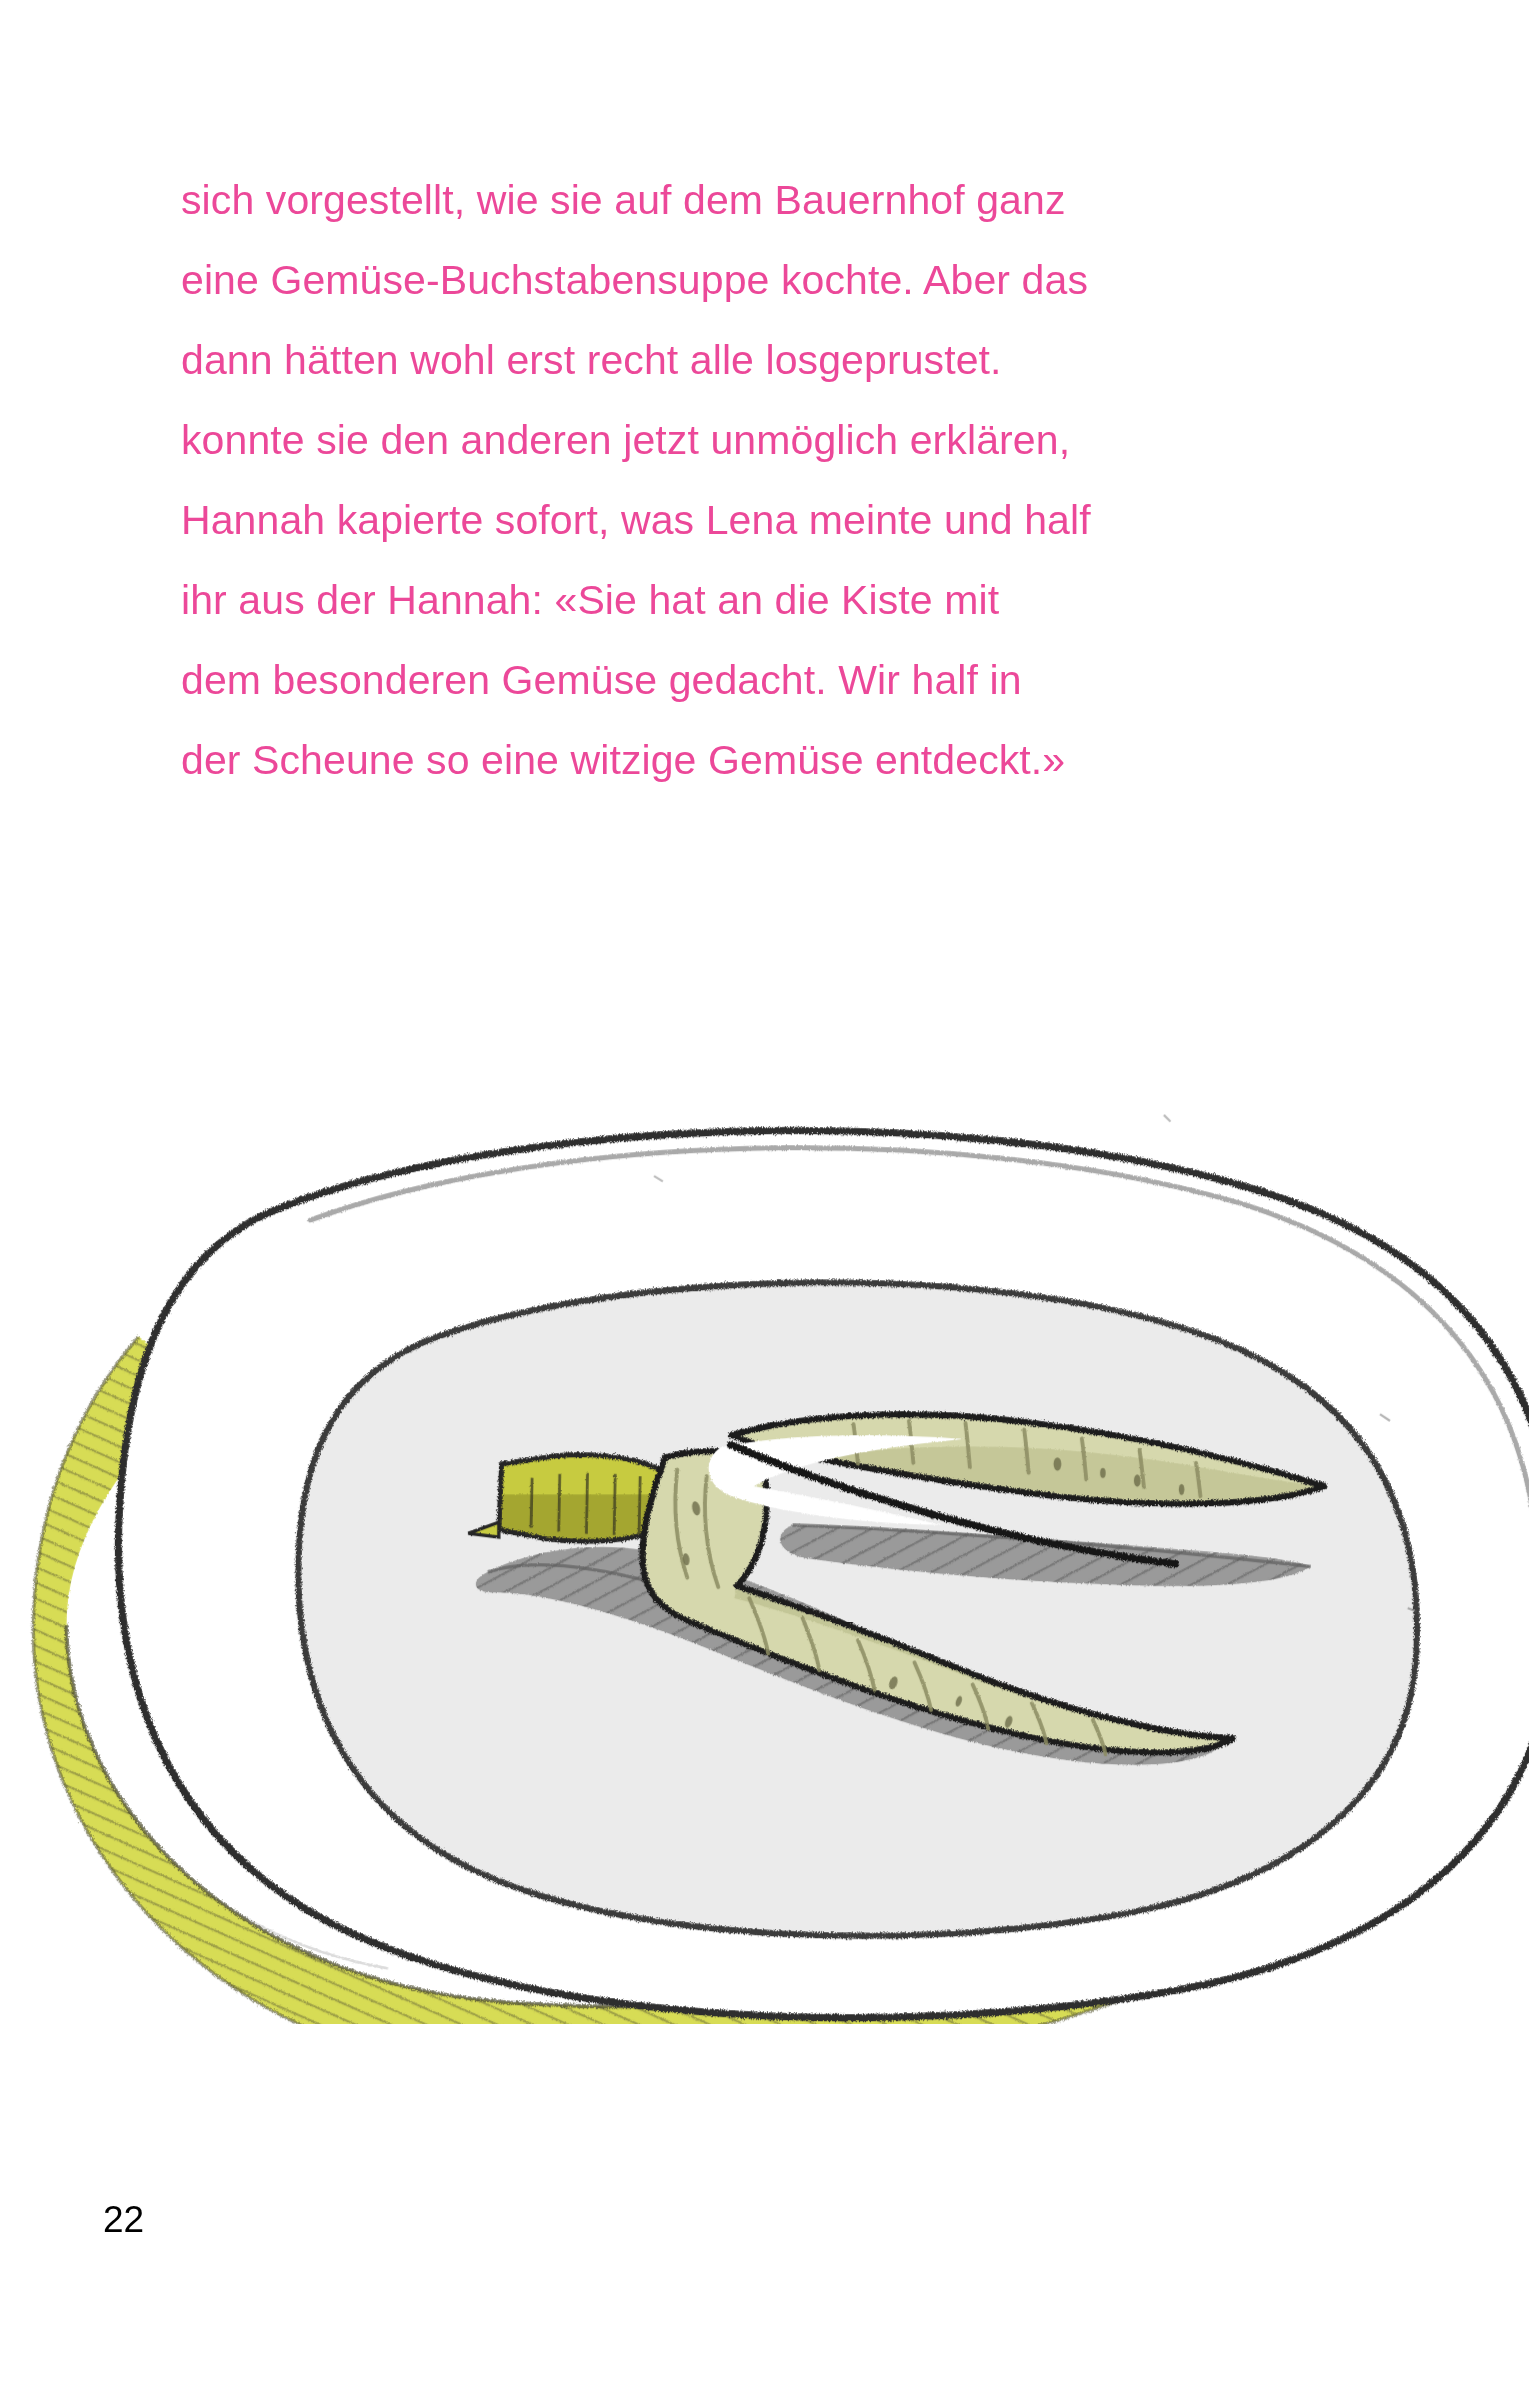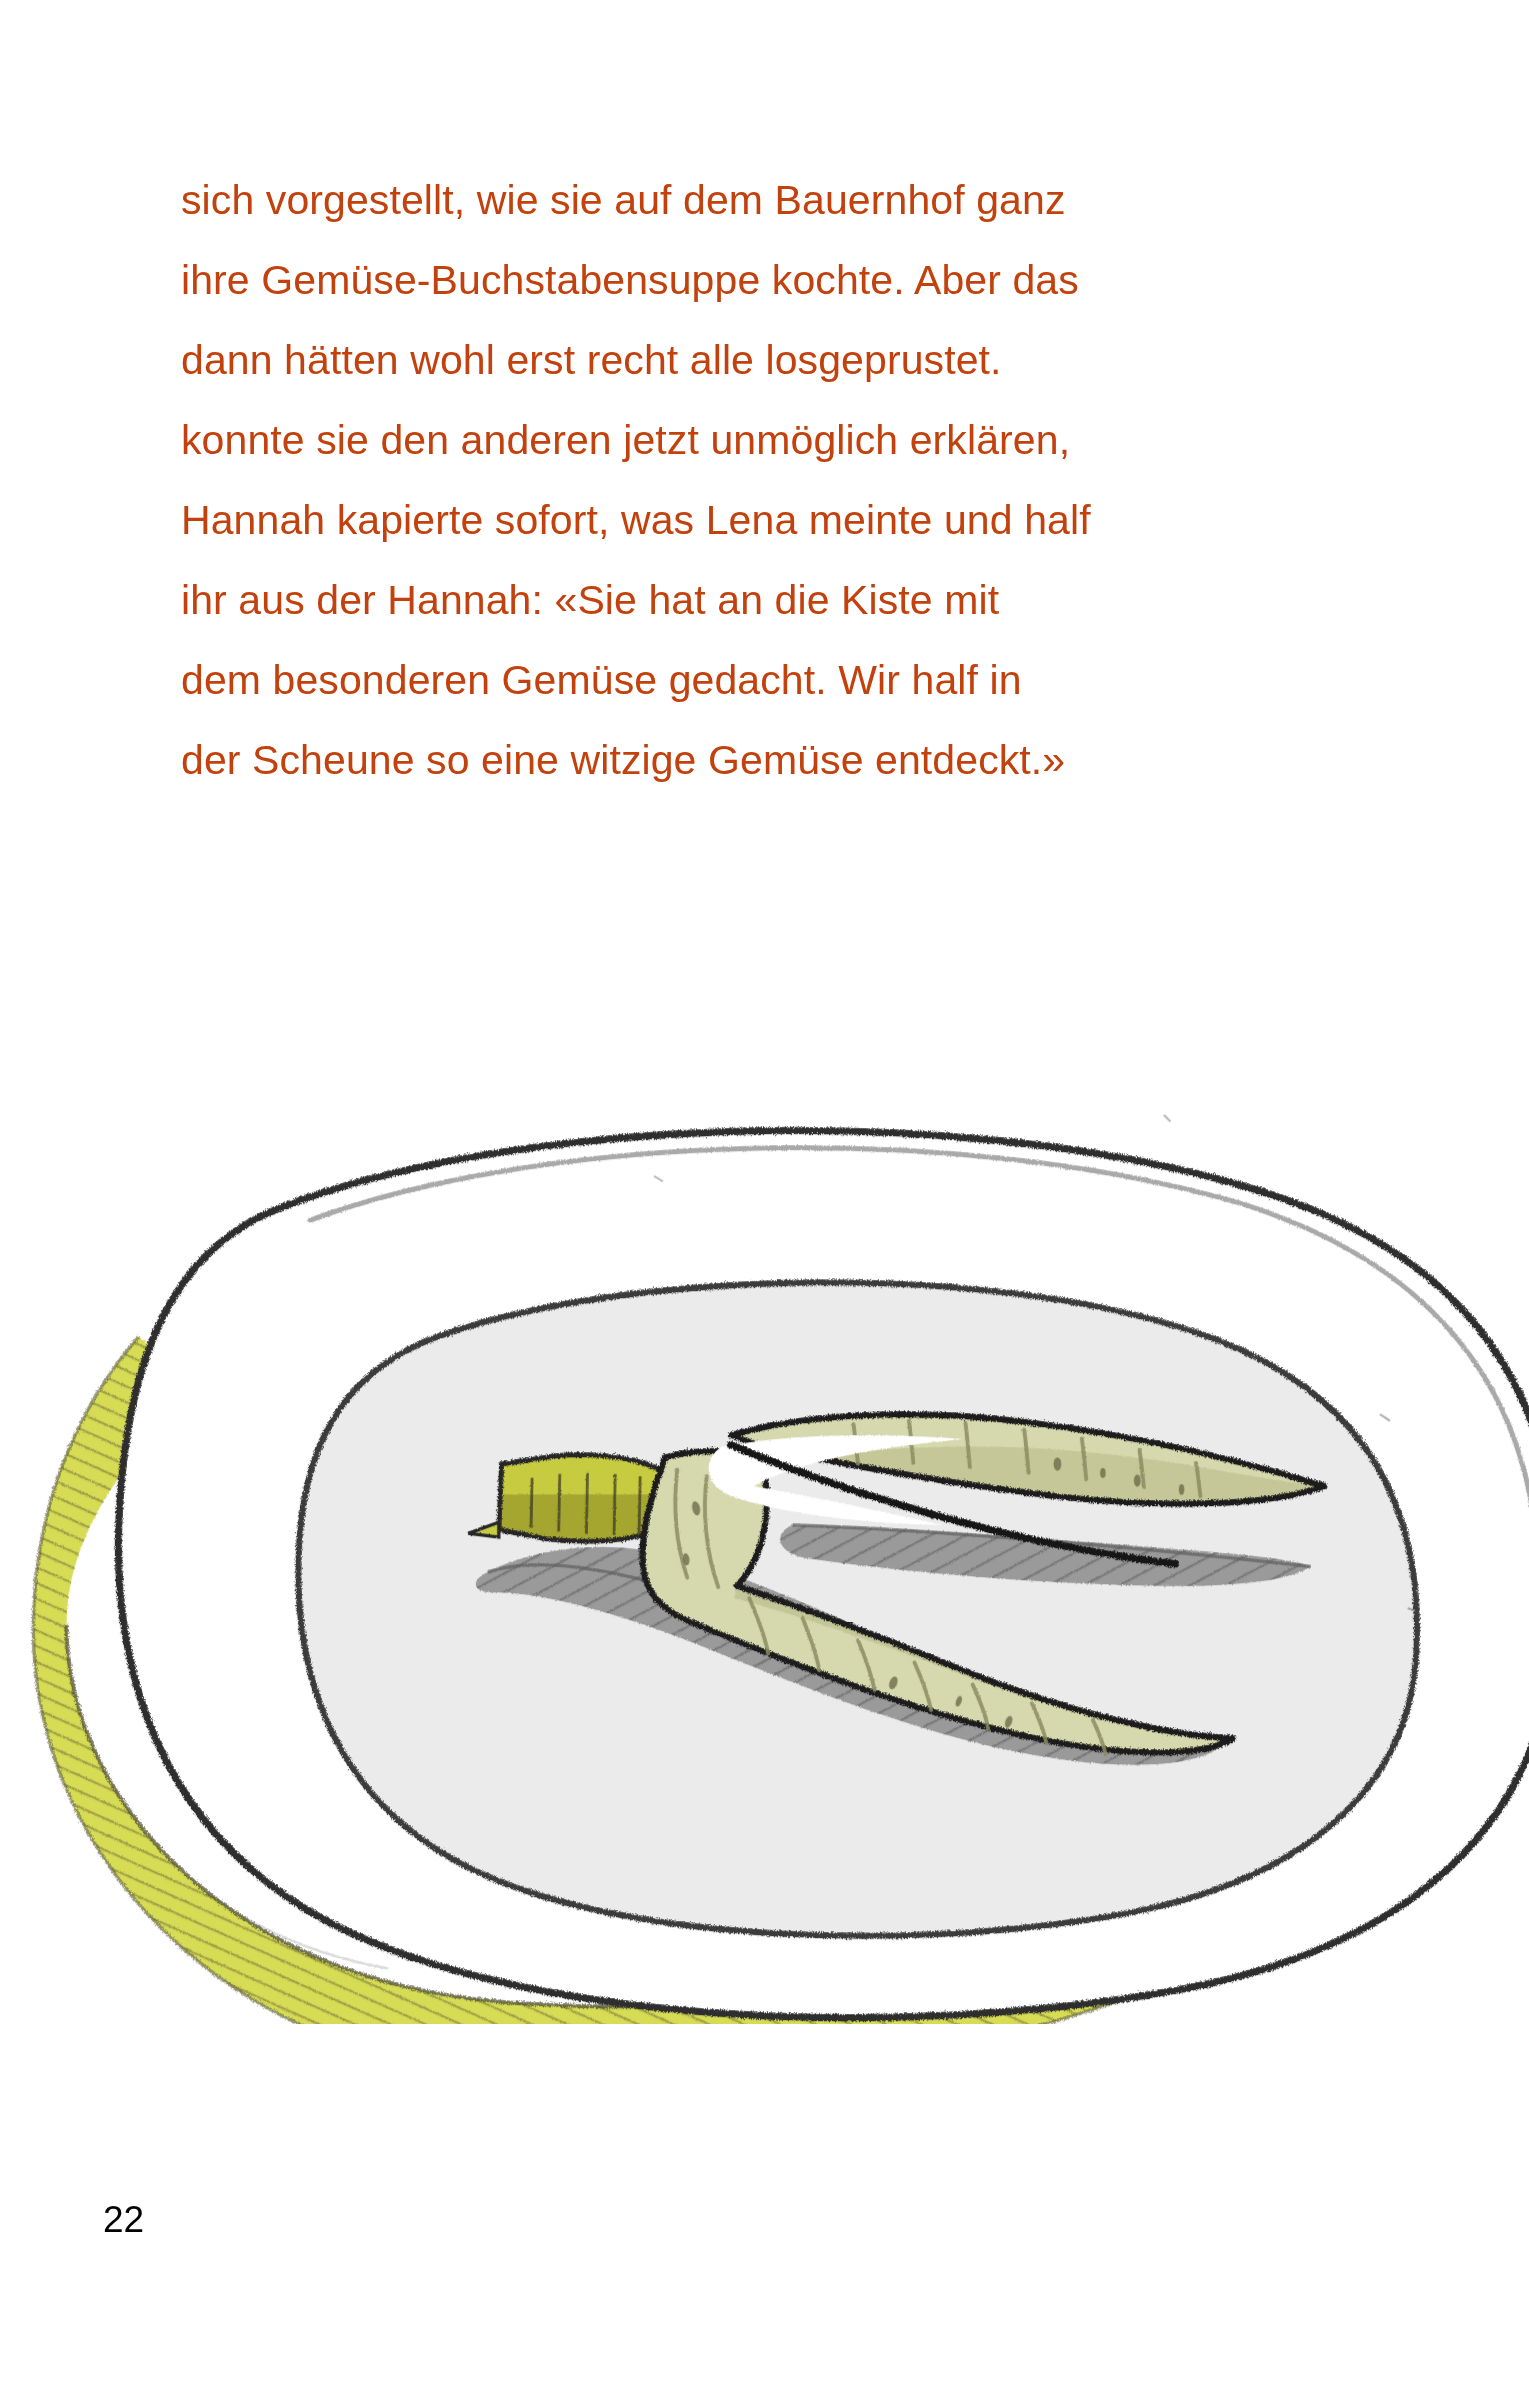--- a/index.html
+++ b/index.html
@@ -19,21 +19,21 @@
   
   .body-text {
     position: absolute;
     left: 181px;
     top: 160px;
     width: 1197px;
   }
   .body-text .line {
     font-size: 41px;
     line-height: 80px;
-    color: #c2410c;
+    color: #ec4899;
     letter-spacing: 0.1px;
     white-space: pre;
     font-weight: 400;
   }
 
   
   .illustration {
     position: absolute;
     left: 0;
     top: 1026px;
@@ -52,21 +52,21 @@
     line-height: 1;
   }
 </style>
 </head>
 <body>
 
 <div class="page">
 
   <div class="body-text">
     <div class="line">sich vorgestellt, wie sie auf dem Bauernhof ganz</div>
-    <div class="line">ihre Gemüse-Buchstabensuppe kochte. Aber das</div>
+    <div class="line">eine Gemüse-Buchstabensuppe kochte. Aber das</div>
     <div class="line">dann hätten wohl erst recht alle losgeprustet.</div>
     <div class="line">konnte sie den anderen jetzt unmöglich erklären,</div>
     <div class="line">Hannah kapierte sofort, was Lena meinte und half</div>
     <div class="line">ihr aus der Hannah: «Sie hat an die Kiste mit</div>
     <div class="line">dem besonderen Gemüse gedacht. Wir half in</div>
     <div class="line">der Scheune so eine witzige Gemüse entdeckt.»</div>
   </div>
 
   <div class="illustration">
     <svg viewBox="0 0 2759 1800" xmlns="http://www.w3.org/2000/svg" preserveAspectRatio="xMidYMid meet">

